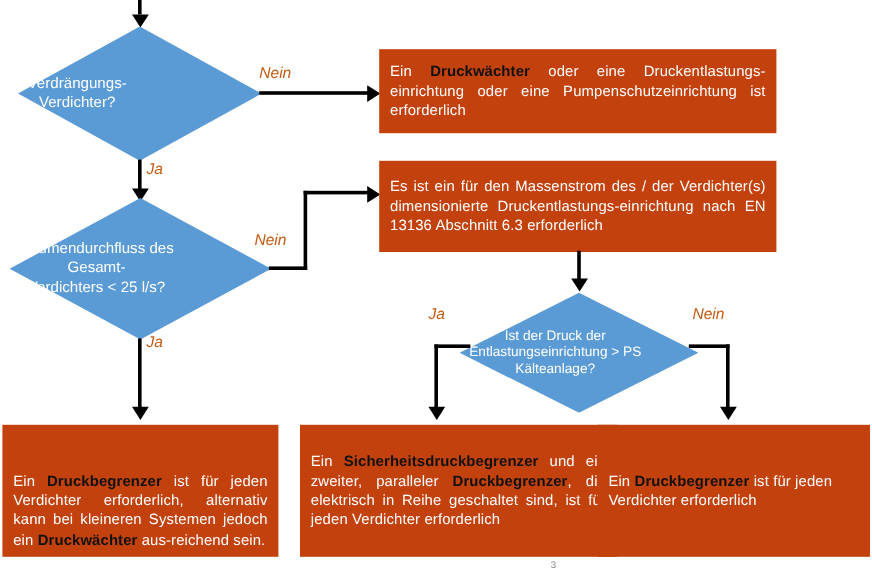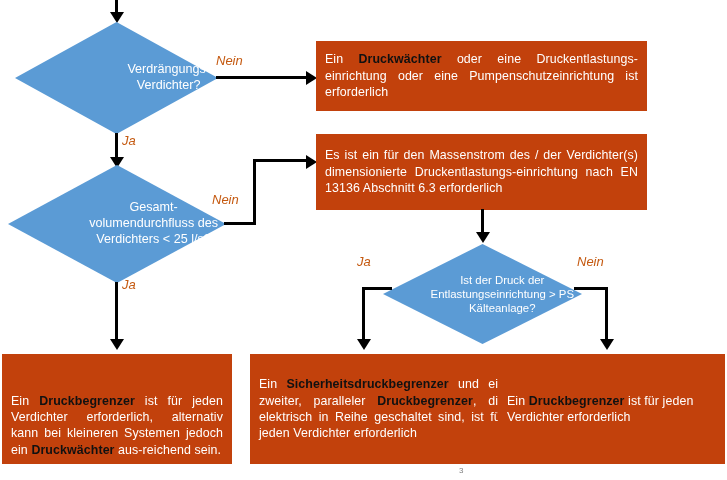--- a/index.html
+++ b/index.html
@@ -51,21 +51,21 @@
     inset: 0;
     background: #5B9BD5;
     -webkit-clip-path: polygon(50% 0%, 100% 50%, 50% 100%, 0% 50%);
     clip-path: polygon(50% 0%, 100% 50%, 50% 100%, 0% 50%);
   }
   .diamond .dlabel {
     position: absolute;
     inset: 0;
     display: flex;
     align-items: center;
-    justify-content: flex-end;
+    justify-content: flex-start;
     color: #ffffff;
     font-size: 12.6px;
     line-height: 1.25;
     text-align: center;
     padding: 0 8px;
     box-sizing: border-box;
   }
   .diamond .dlabel span { display: block; }
 
   
@@ -139,22 +139,22 @@
   <div class="edge-label" style="left:122px; top:133px;">Ja</div>
 
   <div class="box vcenter" style="left:316px; top:41px; width:331px; height:70px;">
     <div><span>Ein </span><b>Druckwächter</b><span> oder eine Druckentlastungs-einrichtung oder eine Pumpenschutzeinrichtung ist erforderlich</span></div>
   </div>
 
   <div class="diamond" style="left:8px; top:165px; width:218px; height:118px;">
     <div class="shape"></div>
     <div class="dlabel">
       <div>
+        <span>volumendurchfluss des</span>
         <span>Gesamt-</span>
-        <span>volumendurchfluss des</span>
         <span>Verdichters &lt; 25 l/s?</span>
       </div>
     </div>
   </div>
 
   <div class="ln-h" style="left:224px; top:222px; width:32px;"></div>
   <div class="ln-v" style="left:253px; top:159px; height:66px;"></div>
   <div class="ln-h" style="left:253px; top:159px; width:57px;"></div>
   <div class="arrow-right" style="left:306px; top:154.5px;"></div>
   <div class="edge-label" style="left:212px; top:192px;">Nein</div>

